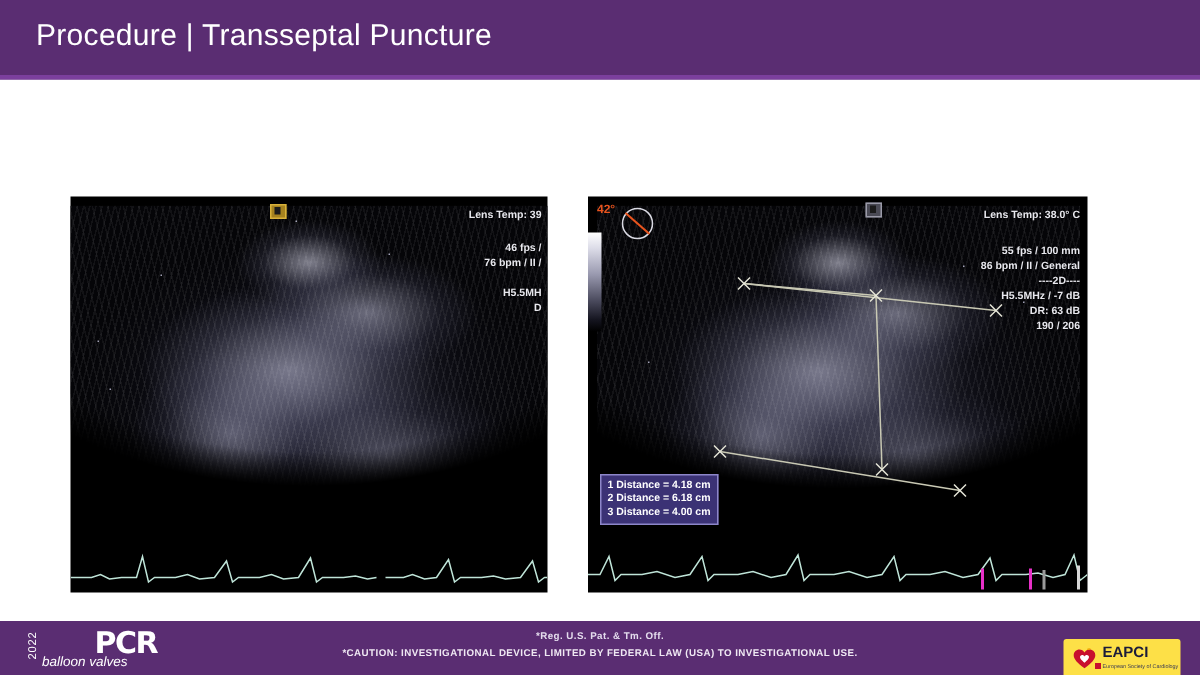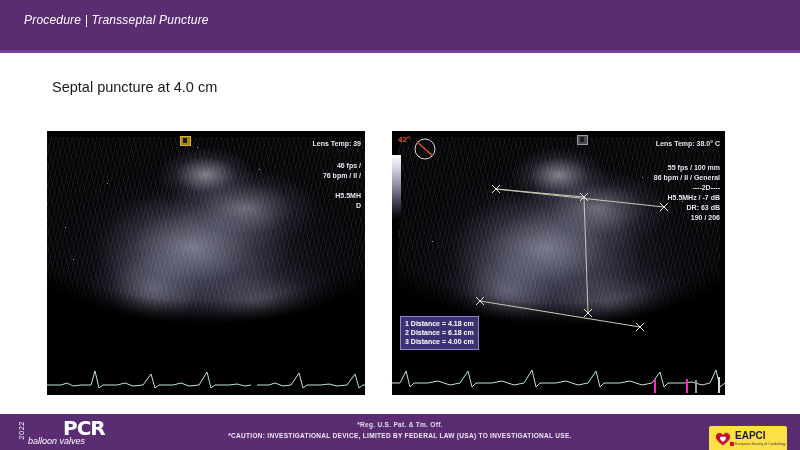--- a/index.html
+++ b/index.html
@@ -14,23 +14,22 @@
   .header{
     position:absolute;left:0;top:0;width:800px;height:53px;
     background:#5a2d72;
   }
   .header-accent{
     position:absolute;left:0;top:50px;width:800px;height:3px;
     background:#7b3f9d;
   }
   .header-title{
     position:absolute;left:24px;top:13px;
-    font-size:12px;color:#ffffff;font-weight:400;letter-spacing:.2px;
+    font-size:20px;color:#ffffff;font-weight:400;letter-spacing:.2px;
     white-space:nowrap;
-    font-style:italic;
   }
 
   
   .bullets{position:absolute;left:52px;top:80px;width:560px;}
   .bullet{
     font-size:14.5px;color:#1a1a1a;line-height:1.0;
     margin-bottom:13px;white-space:nowrap;
   }
 
   
@@ -173,21 +172,20 @@
 </head>
 <body>
 
 <div id="slide">
 
   <div class="header"></div>
   <div class="header-accent"></div>
   <div class="header-title">Procedure  |  Transseptal Puncture</div>
 
   <div class="bullets">
-    <div class="bullet">Septal puncture at 4.0 cm</div>
   </div>
 
   <div class="echo" id="echo1">
     <div class="fan" style="left:-4px;top:6px;width:326px;height:238px;"></div>
 
     <div class="echo-dot" style="left:18px;top:96px;"></div>
     <div class="echo-dot" style="left:26px;top:128px;"></div>
     <div class="echo-dot" style="left:60px;top:52px;"></div>
     <div class="echo-dot" style="left:150px;top:16px;"></div>
     <div class="echo-dot" style="left:212px;top:38px;"></div>

